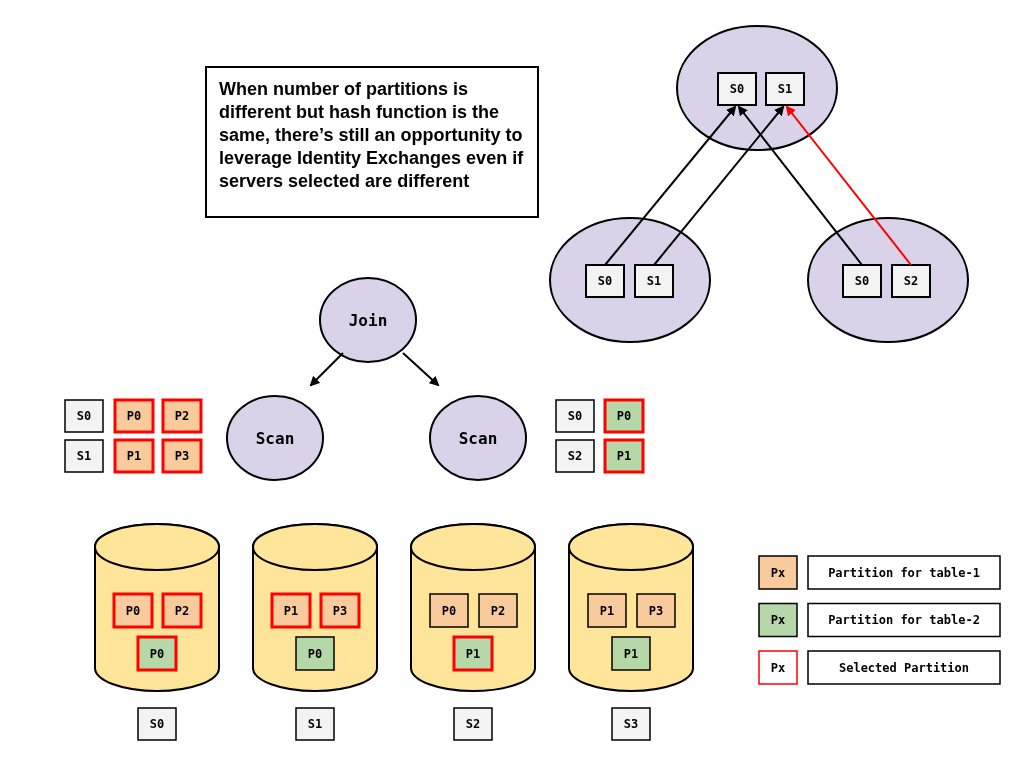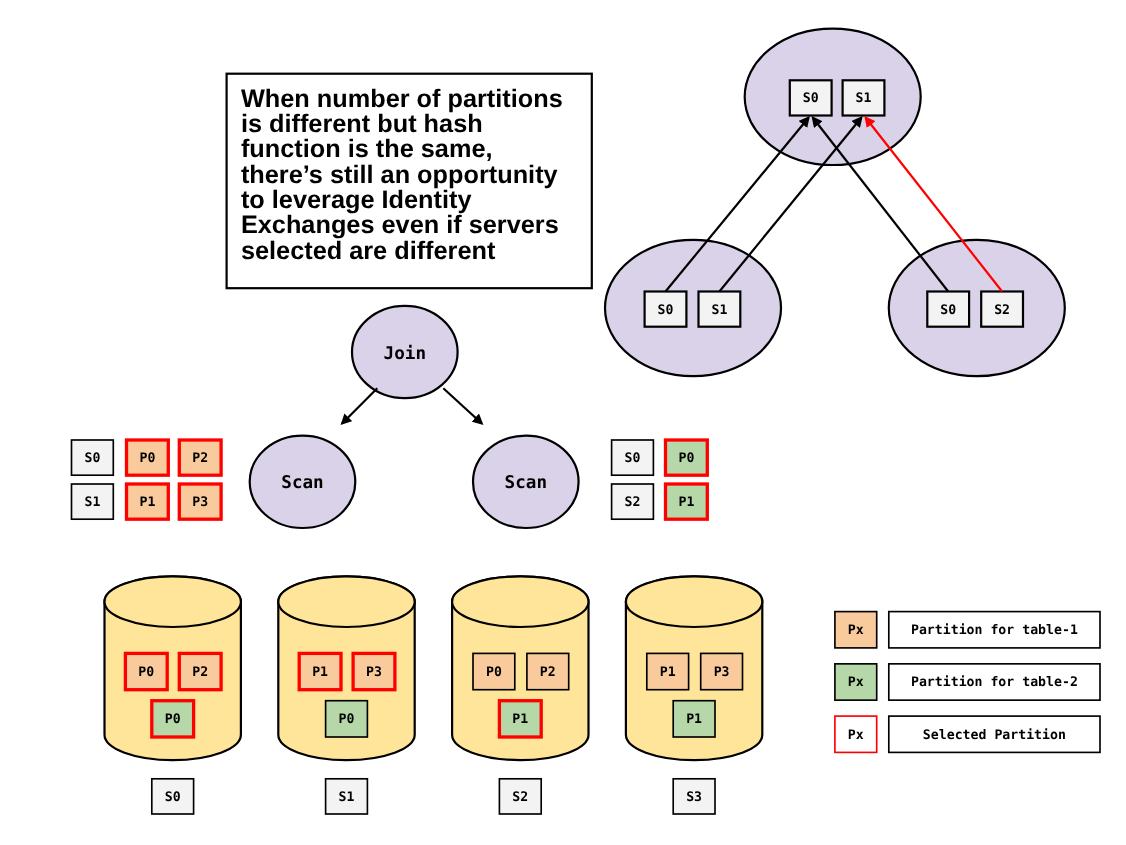--- a/index.html
+++ b/index.html
@@ -1,21 +1,21 @@
 <!DOCTYPE html>
 <html><head>
 <meta charset="utf-8">
 <style>
   html, body { margin:0; padding:0; background:#ffffff; }
   body { width:1024px; height:768px; position:relative; overflow:hidden; font-family:"DejaVu Sans Mono", monospace; }
   svg { position:absolute; left:0; top:0; }
   .note {
-    position:absolute; left:205px; top:66px; width:334px; height:197px;
+    position:absolute; left:205px; top:66px; width:334px; height:152px;
     border:2px solid #000; box-sizing:border-box; padding:10px 12px;
-    font-family:"Liberation Sans", sans-serif; font-weight:bold; font-size:23px; line-height:23px; color:#000;
+    font-family:"Liberation Sans", sans-serif; font-weight:bold; font-size:18px; line-height:23px; color:#000;
   }
   .mono { font-family:"DejaVu Sans Mono", monospace; font-weight:bold; }
 </style>
 </head>
 <body>
 
 <div class="note">
   <span>When number of partitions is different but hash function is the same, there’s still an opportunity to leverage Identity Exchanges even if servers selected are different</span>
 </div>
 

